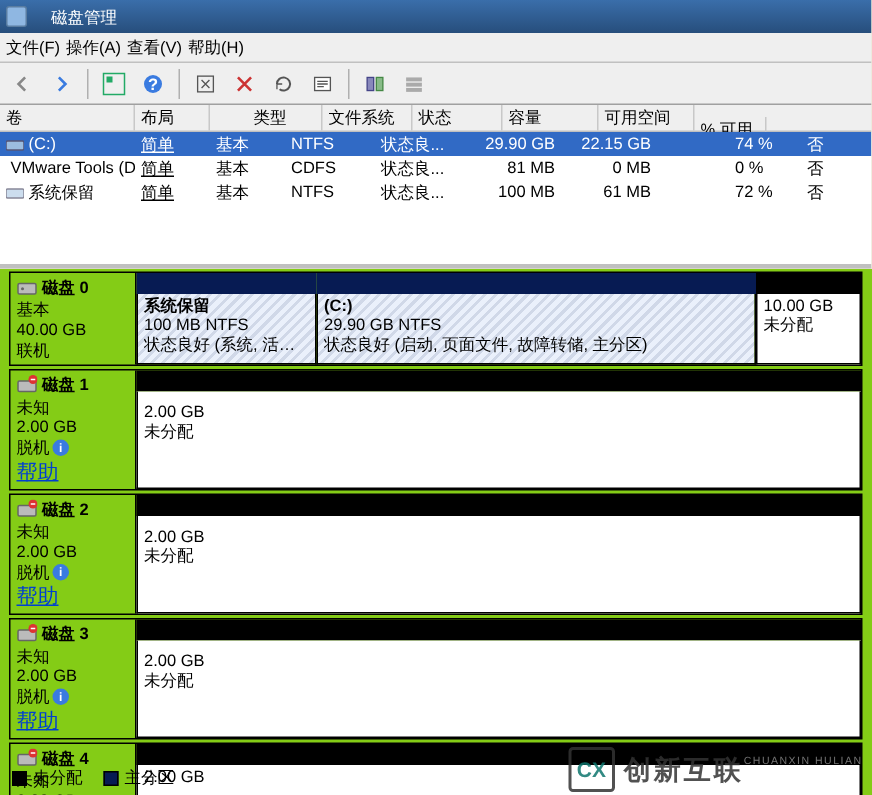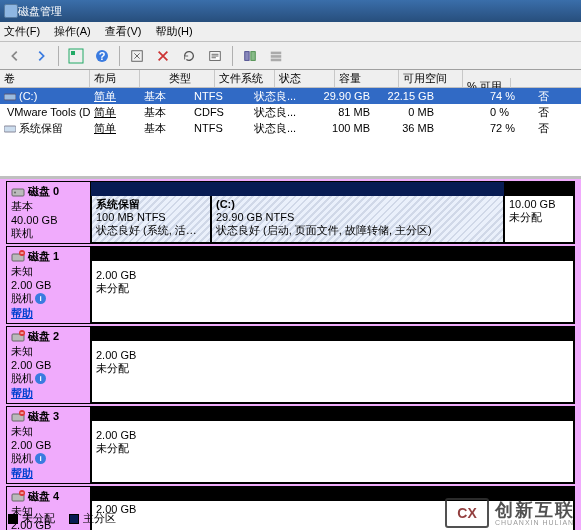--- a/index.html
+++ b/index.html
@@ -1,21 +1,21 @@
 <!DOCTYPE html>
 <html><head>
 <meta charset="utf-8">
 <style>
 * { margin: 0; padding: 0; box-sizing: border-box; font-family: "SimSun", Arial, sans-serif; font-size: 11px; }
 body { background: #ece9d8; width: 581px; height: 530px; overflow: hidden; display: flex; flex-direction: column; }
 
-.titlebar { background: linear-gradient(#3a6eaa,#274e7c); color: #fff; height: 22px; display: flex; align-items: center; padding: 0 4px; gap: 0; }
+.titlebar { background: linear-gradient(#3a6eaa,#274e7c); color: #fff; height: 22px; display: flex; align-items: center; padding: 0 4px; gap: 16px; }
 .titlebar .ticon { width: 14px; height: 14px; background: #8fb7e2; border: 1px solid #5a7da1; border-radius: 2px; }
 
-.menubar { background: #efefef; height: 20px; display: flex; align-items: center; padding: 0 4px; gap: 14px; border-bottom: 1px solid #c0c0c0; }
+.menubar { background: #efefef; height: 20px; display: flex; align-items: center; padding: 0 4px; gap: 4px; border-bottom: 1px solid #c0c0c0; }
 .menubar span { cursor: default; }
 
 .toolbar { background: #efefef; height: 28px; display: flex; align-items: center; padding: 0 4px; gap: 4px; border-bottom: 1px solid #a0a0a0; }
 .tool { width: 22px; height: 22px; display: flex; align-items: center; justify-content: center; border: 1px solid transparent; cursor: pointer; }
 .tool svg { width: 14px; height: 14px; }
 .tool.big svg { width: 16px; height: 16px; }
 .tsep { width:1px; height:20px; background:#b0b0b0; margin:0 2px; }
 
 .volumes-head { background: #efefef; height: 18px; display: flex; align-items: center; border-bottom: 1px solid #c0c0c0; }
 .vh { border-right: 1px solid #c8c8c8; padding: 0 4px; height:100%; display:flex; align-items:center; cursor:default; }
@@ -23,47 +23,47 @@
 .vh.c5{width:64px;} .vh.c6{width:64px;} .vh.c7{width:48px;margin-top:16px;} .vh.c8{flex:1;}
 
 .volumes-body { background: #fff; height: 90px; overflow: auto; border-bottom: 2px inset #c0c0c0; }
 .vrow { display:flex; height:16px; align-items:center; white-space:nowrap; cursor:default; }
 .vrow > span { padding: 0 4px; overflow:hidden; text-overflow:clip; }
 .vc0{width:90px; display:flex; align-items:center; gap:3px;} .vc1{width:50px;text-decoration:underline;} .vc2{width:50px;} .vc3{width:60px;}
 .vc4{width:60px;} .vc5{width:64px; text-align:right;} .vc6{width:64px; text-align:right;} .vc7{width:48px;margin-left:48px;} .vc8{flex:1;}
 .volicon { width:12px; height:12px; }
 .vrow.sel { background:#316ac5; color:#fff; }
 
-.disk-pane { flex:1; background:#f0abfc; overflow:auto; border-top:1px solid #c0c0c0; }
+.disk-pane { flex:1; background:#84cc16; overflow:auto; border-top:1px solid #c0c0c0; }
 .disk { display:flex; border:1px solid #000; margin:2px 6px; }
 .disk-meta { width:84px; border-right:1px solid #000; padding:2px 4px; display:flex; flex-direction:column; font-size:11px; }
 .disk-meta .dhead { display:flex; align-items:center; gap:3px; font-weight:bold; }
 .dicon { width:14px; height:14px; }
 .disk-meta .status { display:flex; align-items:center; gap:2px; }
-.disk-meta a { color:#0040d0; text-decoration:underline; cursor:pointer; font-size:11px;font-weight:bold; }
+.disk-meta a { color:#0040d0; text-decoration:underline; cursor:pointer; font-size:14px; }
 
 .disk-body { flex:1; display:flex; flex-direction:column; }
 .trackbar { height:14px; background:#000; width:100%; }
 .trackbar.navy { background:#071b53; }
 .parts { display:flex; flex:1; }
 .part { border:1px solid #000; border-top:none; padding:2px 4px; font-size:11px; line-height:1.2; min-height:46px; }
 .part.primary { background: repeating-linear-gradient(135deg,#eaf0fb,#eaf0fb 3px,#d0d8e8 3px,#d0d8e8 5px); }
 .part.unalloc { background:#fff; }
 .part .pname { font-weight:bold; }
 .part .pstatus { white-space:nowrap; overflow:hidden; text-overflow:ellipsis; }
 
 .legend { position:absolute; bottom:4px; left:8px; display:flex; gap:14px; font-size:11px; }
 .legend .sw { display:flex; align-items:center; gap:4px; }
 .legend .box { width:10px; height:10px; border:1px solid #000; }
 .legend .box.unalloc { background:#000; }
 .legend .box.primary { background:#071b53; }
 
 .watermark { position:absolute; right:6px; bottom:2px; display:flex; align-items:center; gap:6px; opacity:.85; }
-.watermark .logo { width:44px; height:30px; border:2px solid #333; border-radius:3px; display:flex; align-items:center; justify-content:center; font-weight:bold; font-size:14px; color:#7f1d1d; }
-.watermark .wt { display:flex; flex-direction:column; line-height:1; }
+.watermark .logo { width:31px; height:30px; border:2px solid #333; border-radius:3px; display:flex; align-items:center; justify-content:center; font-weight:bold; font-size:14px; color:#0f766e; }
+.watermark .wt { display:flex; flex-direction:row; line-height:1; }
 .watermark .wt .big { font-size:18px; font-weight:bold; letter-spacing:2px; color:#333;}
 .watermark .wt .small { font-size:7px; letter-spacing:1px; color:#888;}
 
 .info-icon { width:11px; height:11px; display:inline-flex; align-items:center; justify-content:center; border-radius:50%; background:#3a7be0; color:#fff; font-size:8px; font-weight:bold; }
 </style>
 </head>
 <body>
 
 <div class="titlebar">
   <span class="ticon"></span>
@@ -191,21 +191,21 @@
         <svg class="volicon" viewBox="0 0 12 12">
           <rect x="0" y="4" width="12" height="6" rx="1" fill="#cde" stroke="#889"></rect>
         </svg>
         <span>系统保留</span>
       </span>
     <span class="vc1">简单</span>
     <span class="vc2">基本</span>
     <span class="vc3">NTFS</span>
     <span class="vc4">状态良...</span>
     <span class="vc5">100 MB</span>
-    <span class="vc6">36 MB</span>
+    <span class="vc6">61 MB</span>
     <span class="vc7">72 %</span>
     <span class="vc8">否</span>
   </div>
 </div>
 
 <div class="disk-pane">
 
   <div class="disk">
     <div class="disk-meta">
       <div class="dhead">

